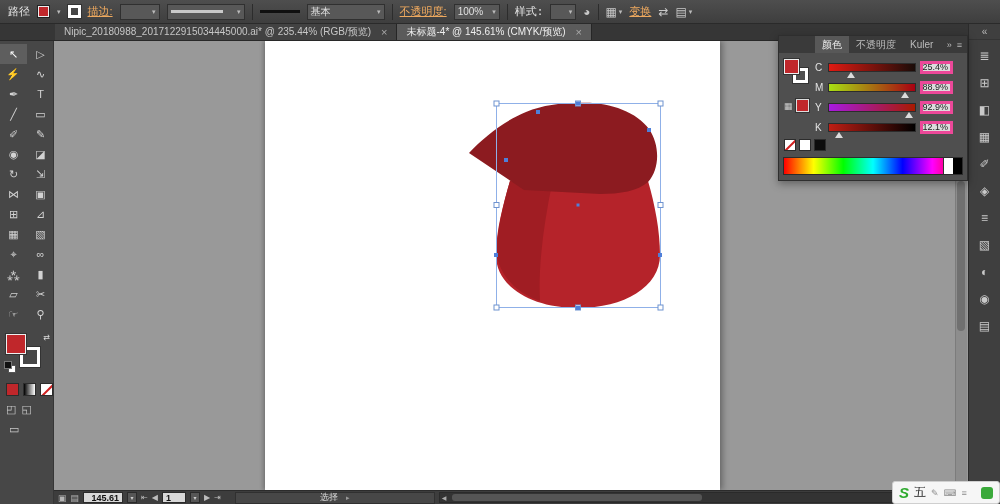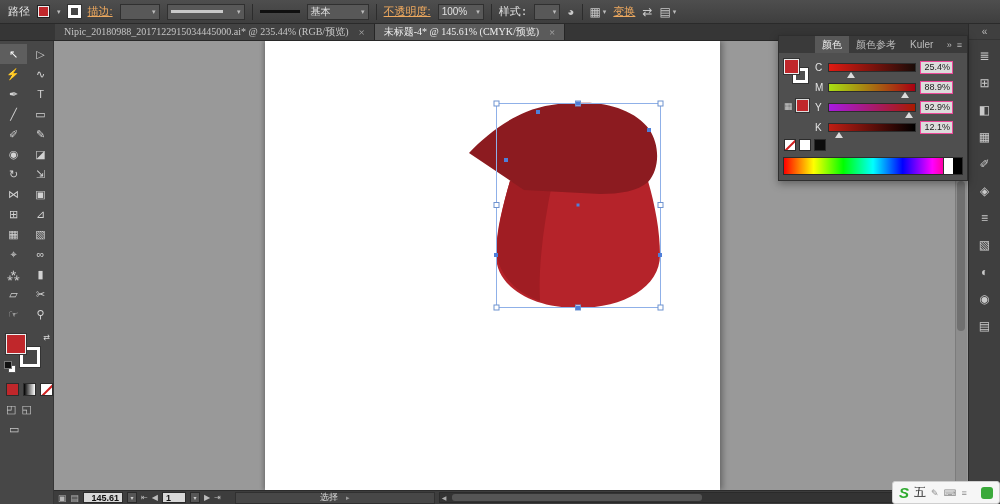--- a/index.html
+++ b/index.html
@@ -7,29 +7,29 @@
 
   
   .topbar{position:absolute;left:0;top:0;width:1000px;height:24px;background:linear-gradient(#4e4e4e,#3e3e3e);border-bottom:1px solid #2a2a2a;display:flex;align-items:center;padding:0 8px;gap:7px;box-sizing:border-box;font-size:11px;z-index:6;}
   .lbl{color:#e5e5e5;white-space:nowrap;font-family:Liberation Mono, monospace;}
   .link{color:#eea95f;text-decoration:underline;cursor:pointer;white-space:nowrap;}
   .swatch{width:13px;height:13px;display:inline-block;border:1px solid #222;box-sizing:border-box;}
   .swatch.fill{background:#c0272b;box-shadow:inset 0 0 0 1px #eee;}
   .swatch.strokep{width:13px;height:13px;border:3px solid #fff;background:transparent;box-shadow:0 0 0 1px #333;}
   .ddarr{font-size:7px;color:#bbb;}
   .dd{height:16px;background:#585858;border:1px solid #303030;display:inline-flex;align-items:center;justify-content:space-between;padding:0 3px;font-size:10px;color:#e0e0e0;box-sizing:border-box;white-space:nowrap;}
-  .w42{width:40px}.w80{width:78px}.w64{width:62px}.w46{width:46px}.w26{width:26px}
+  .w42{width:40px}.w80{width:78px}.w64{width:78px}.w46{width:46px}.w26{width:26px}
   .profline{width:52px;height:3px;background:#c9c9c9;display:inline-block;}
   .sep{width:1px;height:16px;background:#2c2c2c;}
   .brushline{width:40px;height:3px;background:#101010;display:inline-block;}
   .tbicon{color:#c9c9c9;font-size:12px;display:inline-flex;align-items:center;gap:2px;}
 
   
   .tabbar{position:absolute;left:0;top:24px;width:1000px;height:17px;background:#363636;border-bottom:1px solid #282828;display:flex;align-items:stretch;padding-left:55px;box-sizing:border-box;z-index:2;}
-  .tab{display:flex;align-items:center;padding:0 9px;font-size:10px;background:#424242;border-right:1px solid #262626;color:#c6c6c6;white-space:nowrap;overflow:hidden;font-family:Liberation Serif, serif;}
+  .tab{display:flex;align-items:center;padding:0 9px;font-size:10px;background:#424242;border-right:1px solid #262626;color:#c6c6c6;white-space:nowrap;overflow:hidden;}
   .tab.active{background:#5b5b5b;color:#efefef;}
   .tab-close{margin-left:10px;color:#aaa;font-size:11px;}
 
   
   .toolbar{position:absolute;left:0;top:41px;width:54px;height:463px;background:#474747;border-right:1px solid #363636;box-sizing:border-box;z-index:5;}
   .tools{display:grid;grid-template-columns:27px 27px;padding-top:3px;}
   .tool{height:20px;display:flex;align-items:center;justify-content:center;color:#d2d2d2;font-size:11px;cursor:pointer;}
   .tool.active{background:#5e5e5e;color:#fff;}
   .proxy{position:absolute;left:4px;top:292px;width:46px;height:42px;}
   .proxy .sp{position:absolute;left:16px;top:14px;width:14px;height:14px;border:3px solid #fff;box-shadow:0 0 0 1px #333;background:transparent;box-sizing:content-box;}
@@ -65,21 +65,21 @@
   .cp-proxy .fp{position:absolute;left:0;top:0;width:13px;height:13px;background:#c0272b;border:1px solid #eee;box-shadow:0 0 0 1px #333;}
   .cp-proxy .sp{position:absolute;left:9px;top:9px;width:9px;height:9px;border:3px solid #fff;box-shadow:0 0 0 1px #333;background:transparent;}
   .cp-mini{position:absolute;left:5px;top:46px;display:flex;gap:3px;align-items:center;}
   .cp-cube{font-size:9px;color:#ccc;}
   .cp-minired{width:11px;height:11px;background:#c0272b;border:1px solid #ddd;box-shadow:0 0 0 1px #333;}
   .cp-sliders{position:absolute;left:36px;top:4px;width:150px;}
   .cp-row{display:flex;align-items:center;height:20px;gap:4px;}
   .cp-label{width:9px;font-size:10px;color:#e2e2e2;}
   .cp-track{position:relative;width:88px;height:9px;border:1px solid #2c2c2c;box-sizing:border-box;display:inline-block;}
   .cp-handle{position:absolute;bottom:-7px;width:0;height:0;border-left:4px solid transparent;border-right:4px solid transparent;border-bottom:6px solid #dcdcdc;margin-left:-4px;}
-  .cp-value{width:33px;height:13px;background:#dcdcdc;color:#1c1c1c;font-size:9px;display:inline-flex;align-items:center;justify-content:flex-end;padding-right:2px;border:1px solid #ec4899;box-sizing:border-box;}
+  .cp-value{width:33px;height:13px;background:#dcdcdc;color:#1c1c1c;font-size:9px;display:inline-flex;align-items:center;justify-content:flex-end;padding-right:2px;border:3px solid #ec4899;box-sizing:border-box;}
   .cp-bottomrow{position:absolute;left:5px;top:86px;display:flex;gap:3px;}
   .sw{width:12px;height:12px;border:1px solid #2c2c2c;display:inline-block;box-sizing:border-box;}
   .sw.none{background:#fff;position:relative;overflow:hidden;}
   .sw.none::after{content:"";position:absolute;left:-2px;top:4px;width:16px;height:2px;background:#d02020;transform:rotate(-45deg);}
   .sw.white{background:#fff;}
   .sw.black{background:#0d0d0d;}
   .spectrum{position:absolute;left:4px;right:4px;top:104px;height:16px;border:1px solid #2c2c2c;background:linear-gradient(90deg,#f00,#ff0,#0f0,#0ff,#00f,#f0f,#f00);display:flex;justify-content:flex-end;}
   .spec-end{width:9px;height:100%;}
   .spec-end.white{background:#fff;border-left:1px solid #333;}
   .spec-end.black{background:#000;}
@@ -254,21 +254,21 @@
     </svg>
     <div class="vscroll">
         <div class="vthumb"></div>
       </div>
   </div>
 
   <div class="color-panel">
     <div class="cp-header">
       <span style="display:flex;align-items:stretch;">
           <span class="cp-tab active">颜色</span>
-          <span class="cp-tab">颜色参考</span>
+          <span class="cp-tab">不透明度</span>
           <span class="cp-tab">Kuler</span>
         </span>
       <span class="cp-hicons">
         <span>»</span>
         <span>≡</span>
       </span>
     </div>
     <div class="cp-body">
       <div class="cp-proxy">
         <span class="sp"></span>

